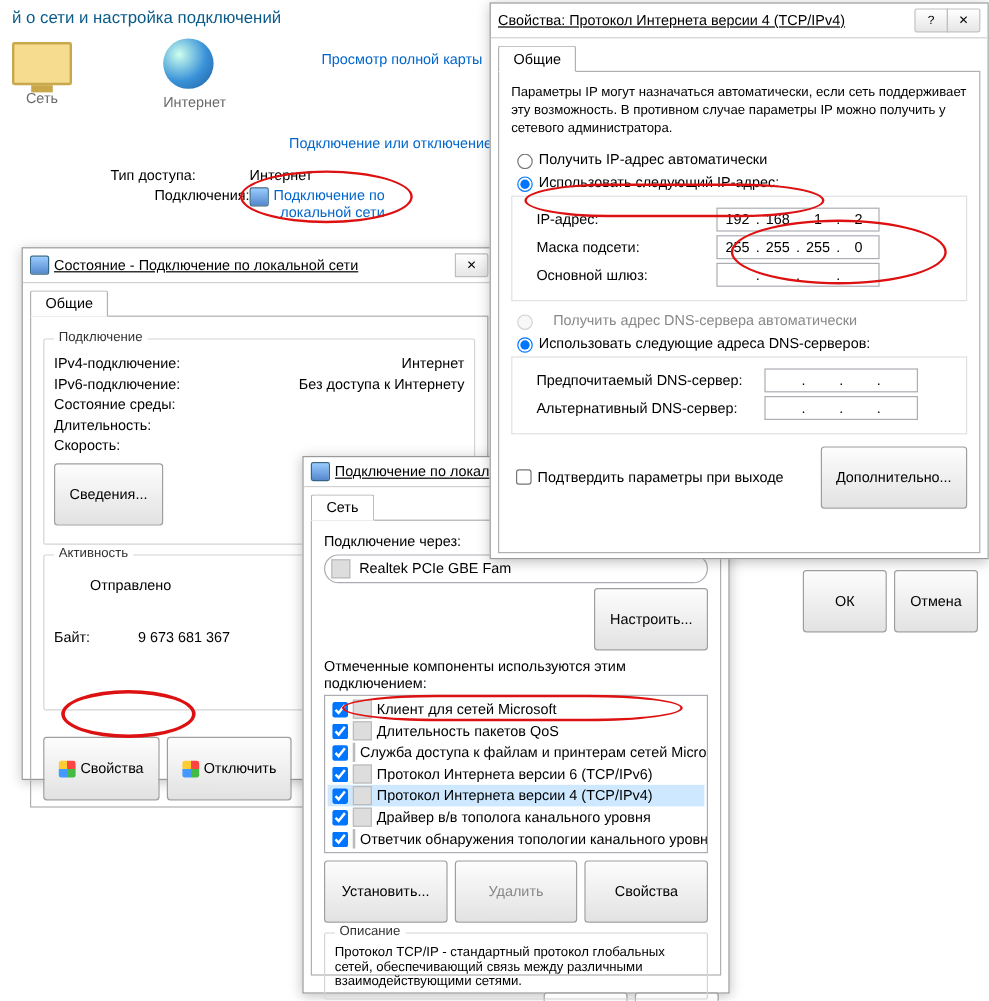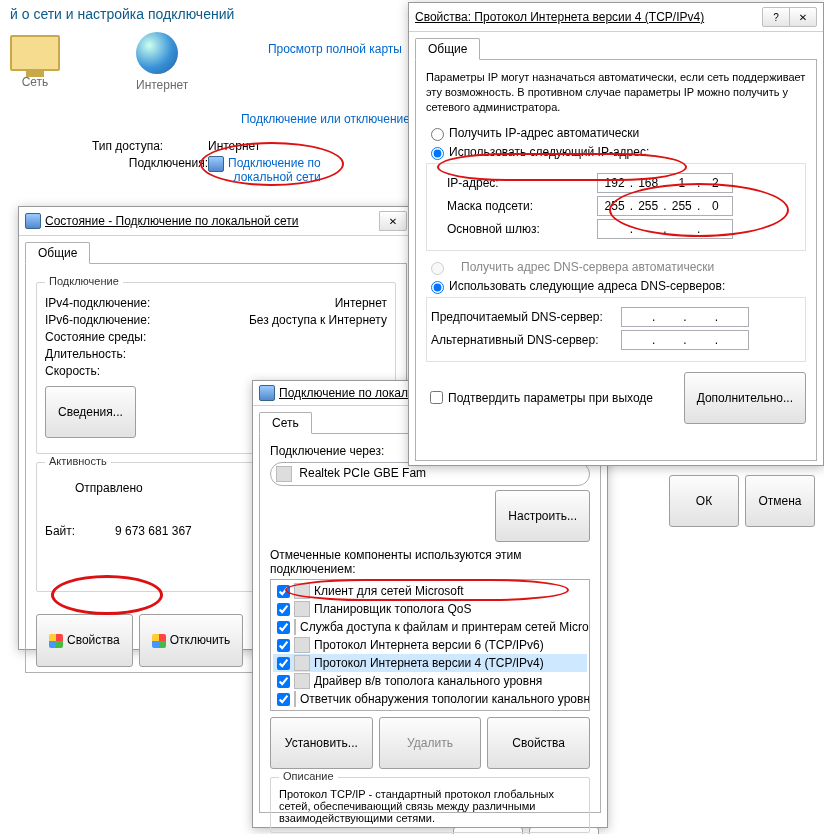--- a/index.html
+++ b/index.html
@@ -297,21 +297,21 @@
 
     <div class="sunken-list" style="height:126px; overflow:hidden; margin:3px 0 6px 0;">
       <div class="check-item">
           <input type="checkbox" checked="" style="">
           <span class="icon-placeholder small-icon"></span>
           <span>Клиент для сетей Microsoft</span>
         </div>
       <div class="check-item">
           <input type="checkbox" checked="" style="">
           <span class="icon-placeholder small-icon"></span>
-          <span>Планировщик тополога QoS</span>
+          <span>Длительность пакетов QoS</span>
         </div>
       <div class="check-item">
           <input type="checkbox" checked="" style="">
           <span class="icon-placeholder small-icon"></span>
           <span>Служба доступа к файлам и принтерам сетей Micro...</span>
         </div>
       <div class="check-item">
           <input type="checkbox" checked="" style="">
           <span class="icon-placeholder small-icon"></span>
           <span>Протокол Интернета версии 6 (TCP/IPv6)</span>
@@ -393,21 +393,21 @@
 
     <div class="radio-row disabled-text">
         <input type="radio" name="dnsmode" disabled="" style="">
         <span>Получить адрес DNS-сервера автоматически</span>
       </div>
     <div class="radio-row">
         <input type="radio" name="dnsmode" checked="" style="">
         <span>Использовать следующие адреса DNS-серверов:</span>
       </div>
 
-    <div style="border:1px solid #e0e0e0; padding:6px 8px 8px 4px; margin:2px 0 10px 0;">
+    <div style="border:1px solid #e0e0e0; padding:6px 8px 8px 20px; margin:2px 0 10px 0;">
       <div class="field-row">
           <span style="width:190px;">Предпочитаемый DNS-сервер:</span>
         <span class="ip-box" style="min-width:110px;"><span></span>.<span></span>.<span></span>.<span></span></span>
       </div>
       <div class="field-row">
           <span style="width:190px;">Альтернативный DNS-сервер:</span>
         <span class="ip-box" style="min-width:110px;"><span></span>.<span></span>.<span></span>.<span></span></span>
       </div>
     </div>
 

